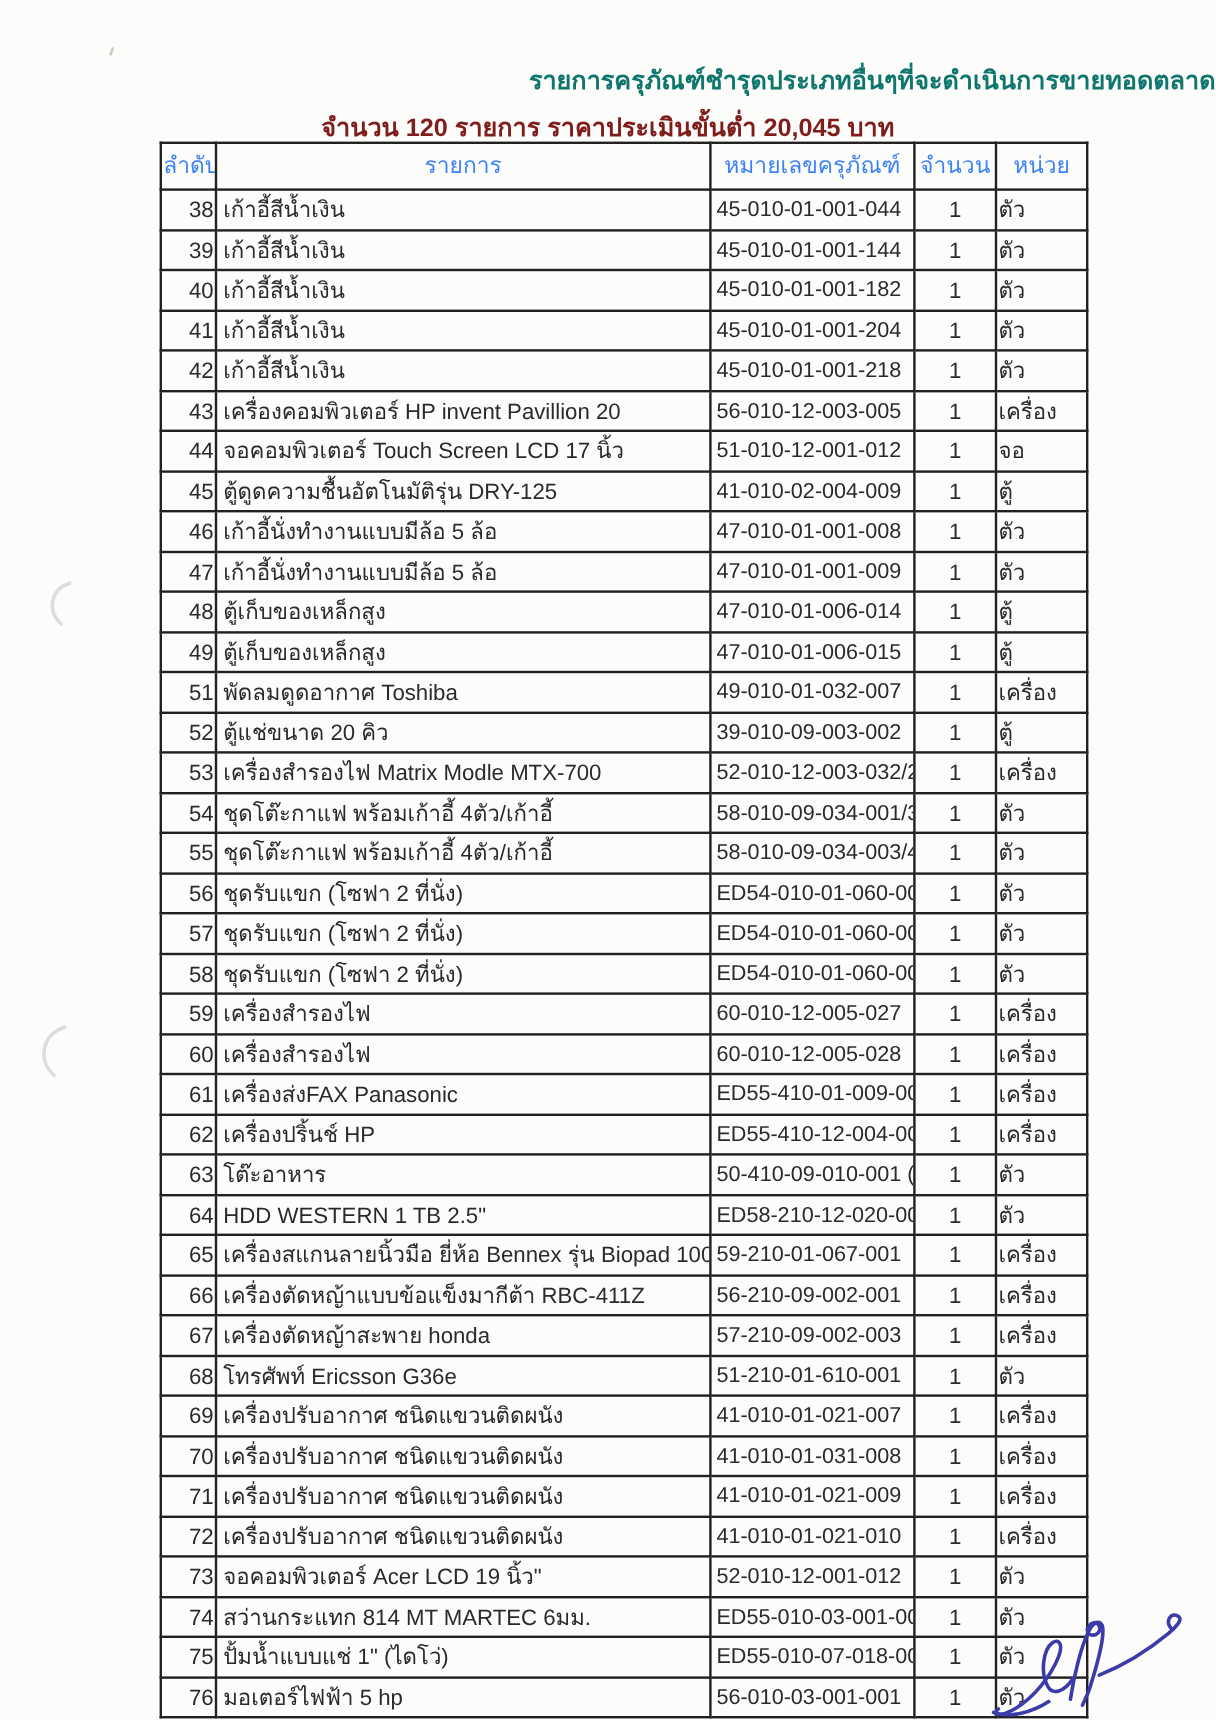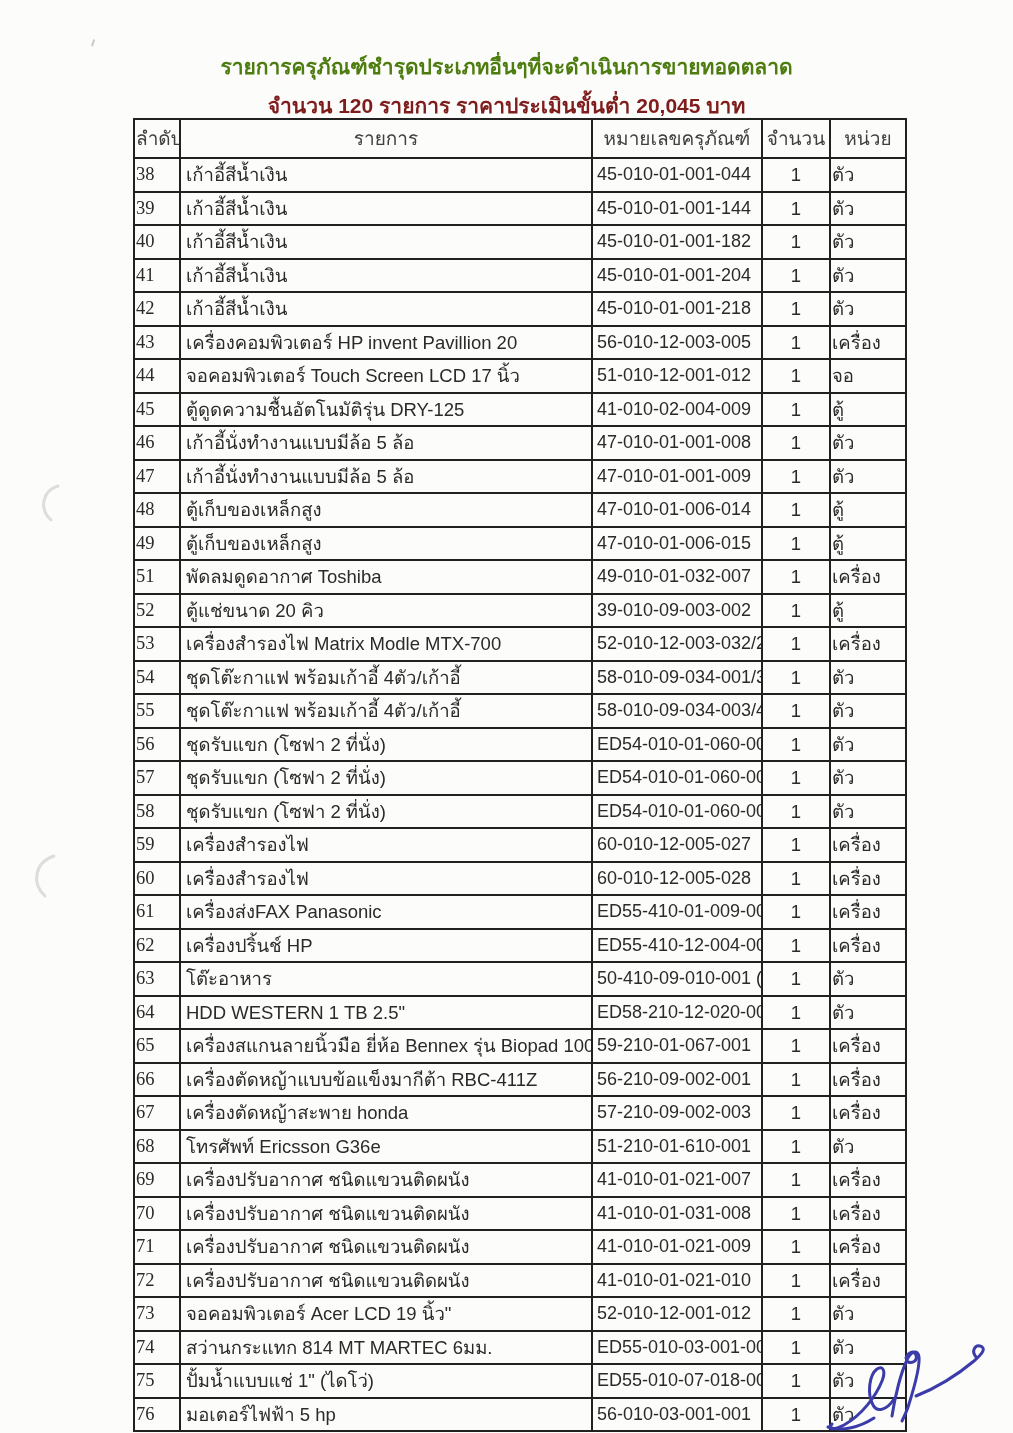--- a/index.html
+++ b/index.html
@@ -9,25 +9,25 @@
     height: 1433px;
     background: #fcfcfa;
     font-family: "Liberation Sans", sans-serif;
     color: #262626;
     overflow: hidden;
   }
   .title {
     position: absolute;
     top: 50px; left: 0;
     width: 100%;
-    text-align: center;
+    text-align: right;
     font-size: 21px;
     font-weight: 600;
     margin: 0;
-    color: #4d7c0f;
+    color: #0f766e;
   }
   .subtitle {
     position: absolute;
     top: 89px; left: 0;
     width: 100%;
     text-align: center;
     font-size: 21px;
     font-weight: 600;
     margin: 0;
     color: #7f1d1d;
@@ -44,34 +44,34 @@
     line-height: 1.15;
     vertical-align: middle;
     overflow: hidden;
     white-space: nowrap;
   }
   .asset-table th {
     height: 35px;
     font-size: 19px;
     font-weight: 500;
     text-align: center;
-    color: #404040;
+    color: #3b82f6;
   }
   .asset-table td {
     height: 29.5px;
     font-size: 18.5px;
     font-weight: 400;
     color: #2a2a2a;
   }
   col.c-no   { width: 46px;  }
   col.c-item { width: 412px; }
   col.c-asset{ width: 170px; }
   col.c-qty  { width: 68px;  }
   col.c-unit { width: 76px;  }
-  td.col-no   { text-align: left; font-family: Liberation Serif, serif; }
+  td.col-no   { text-align: right; }
   td.col-item { text-align: left; padding-left: 5px; }
   td.col-asset{ text-align: left; padding-left: 4px; font-size: 18px; }
   td.col-qty  { text-align: center; }
   td.col-unit { }
   .signature {
     position: absolute;
     left: 824px; top: 1334px;
     width: 186px; height: 98px;
     z-index: 5;
   }

